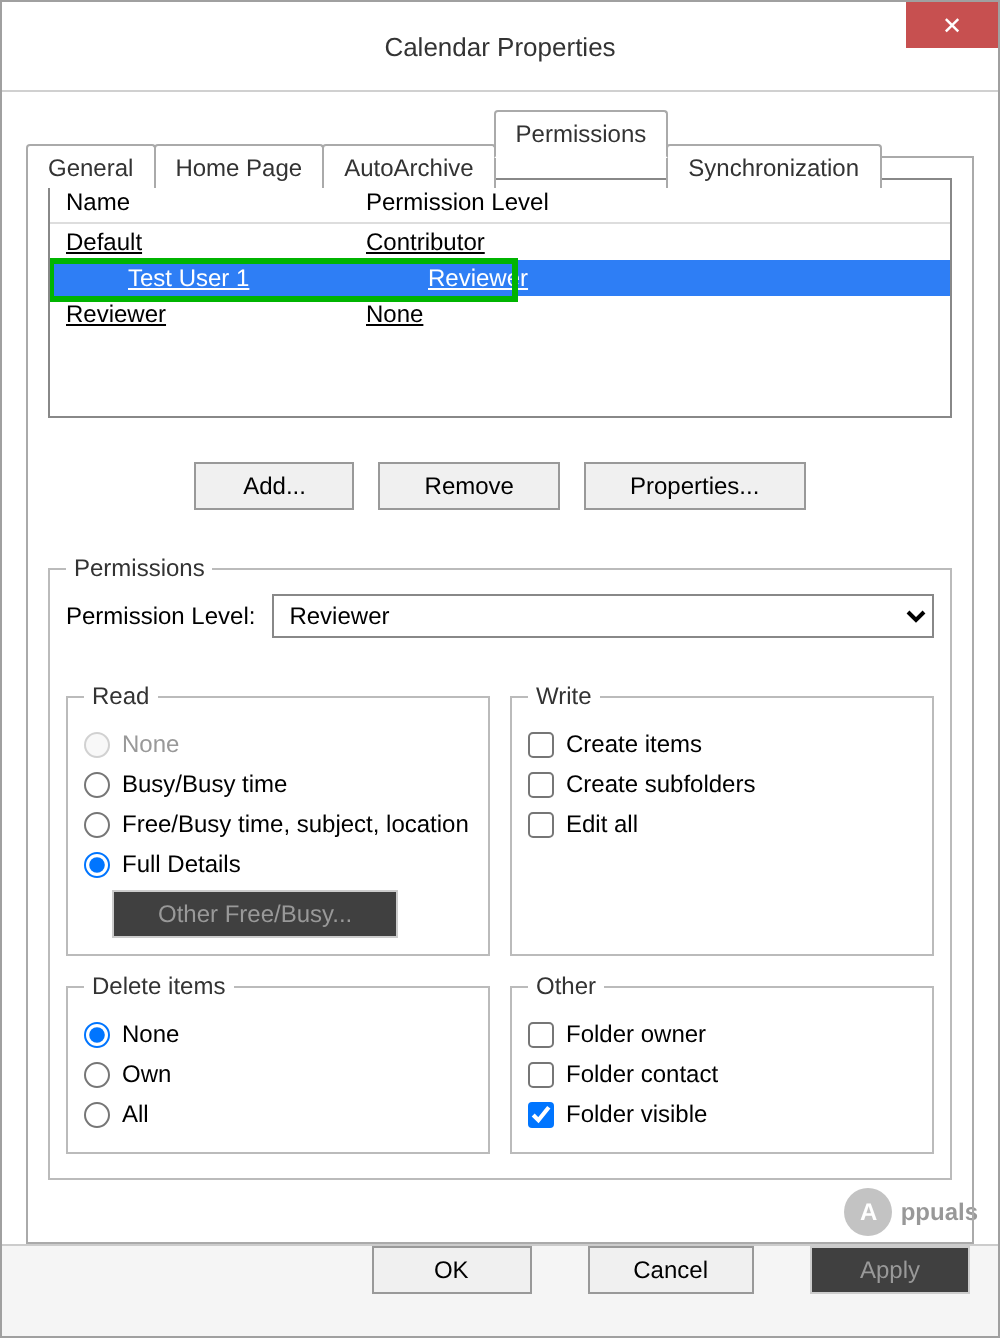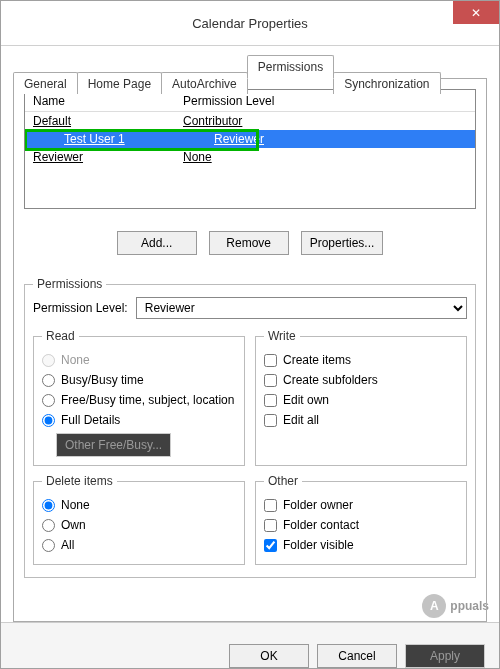--- a/index.html
+++ b/index.html
@@ -14,33 +14,33 @@
   .tab.active { background: #fff; border-bottom: 1px solid #fff; z-index: 3; padding-bottom: 4px; top: 1px; }
   .tab-panel { border: 1px solid #aaa; flex: 1; padding: 10px; display: flex; flex-direction: column; position: relative; z-index: 1; gap: 12px; }
   .listbox { border: 1px solid #888; height: 120px; overflow: hidden; background: #fff; }
   .list-header { display: flex; height: 22px; align-items: center; border-bottom: 1px solid #ddd; }
   .col { padding-left: 8px; }
   .col1 { width: 150px; }
   .col2 { flex: 1; }
   .list-row { display: flex; height: 18px; align-items: center; text-decoration: underline; }
   .list-row.selected { background: #2e7ef5; color: #fff; padding-left: 31px; }
   .btn-row { display: flex; justify-content: center; gap: 12px; margin: 10px 0 6px 0; }
-  button { height: 24px; min-width: 80px; padding: 0 8px; background: #f0f0f0; border: 1px solid #999; cursor: pointer; font-size: 12px; }
+  button { height: 24px; min-width: 80px; padding: 0 22px; background: #f0f0f0; border: 1px solid #999; cursor: pointer; font-size: 12px; }
   button:disabled { color: #999; border-color: #ccc; background: #404040; }
   fieldset { border: 1px solid #bbb; margin: 4px 0; padding: 6px 8px 8px 8px; }
   legend { padding: 0 4px; color: #333; }
-  .perm-row { display: flex; align-items: center; gap: 8px; margin-bottom: 6px; }
+  .perm-row { display: flex; align-items: center; gap: 8px; margin-bottom: 18px; }
   .perm-row label { white-space: nowrap; }
   select { flex: 1; height: 22px; border: 1px solid #888; background: #fff; padding-left: 4px; }
   .two-col { display: flex; gap: 10px; }
   .two-col fieldset { flex: 1; }
   .opt { display: flex; align-items: center; gap: 6px; margin: 2px 0; min-height: 18px; }
   .opt input { margin: 0; }
   .opt input:disabled + span { color: #999; }
-  .footer { height: 46px; border-top: 1px solid #ccc; display: flex; justify-content: flex-end; align-items: flex-end; gap: 8px; padding: 0 14px; background: #f5f5f5; }
+  .footer { height: 46px; border-top: 1px solid #ccc; display: flex; justify-content: flex-end; align-items: flex-start; gap: 28px; padding: 0 14px; background: #f5f5f5; }
   .watermark { position: absolute; right: 10px; bottom: 50px; opacity: 0.5; font-size: 14px; font-weight: bold; color: #333; display: flex; align-items: center; gap: 4px; pointer-events: none; }
   .watermark .logo { width: 24px; height: 24px; border-radius: 50%; background: #888; display: inline-flex; align-items: center; justify-content: center; color: #fff; font-weight: bold; }
   .hl-wrap { position: relative; }
   .hl-box { position: absolute; border: 3px solid #00b400; pointer-events: none; top: 39px; left: -1px; width: 235px; height: 22px; z-index: 5; }
 </style>
 </head>
 <body>
 
 <div class="window">
   <div class="titlebar">
@@ -126,24 +126,20 @@
             <label class="opt">
               <input type="checkbox" style="">
               <span>Create items</span>
             </label>
             <label class="opt">
               <input type="checkbox" style="">
               <span>Create subfolders</span>
             </label>
             <label class="opt">
               <input type="checkbox" style="">
-              <span>Edit own</span>
-            </label>
-            <label class="opt">
-              <input type="checkbox" style="">
               <span>Edit all</span>
             </label>
           </fieldset>
         </div>
 
         <div class="two-col">
           <fieldset>
             <legend>Delete items</legend>
             <label class="opt">
               <input type="radio" name="del" checked="" style="">

